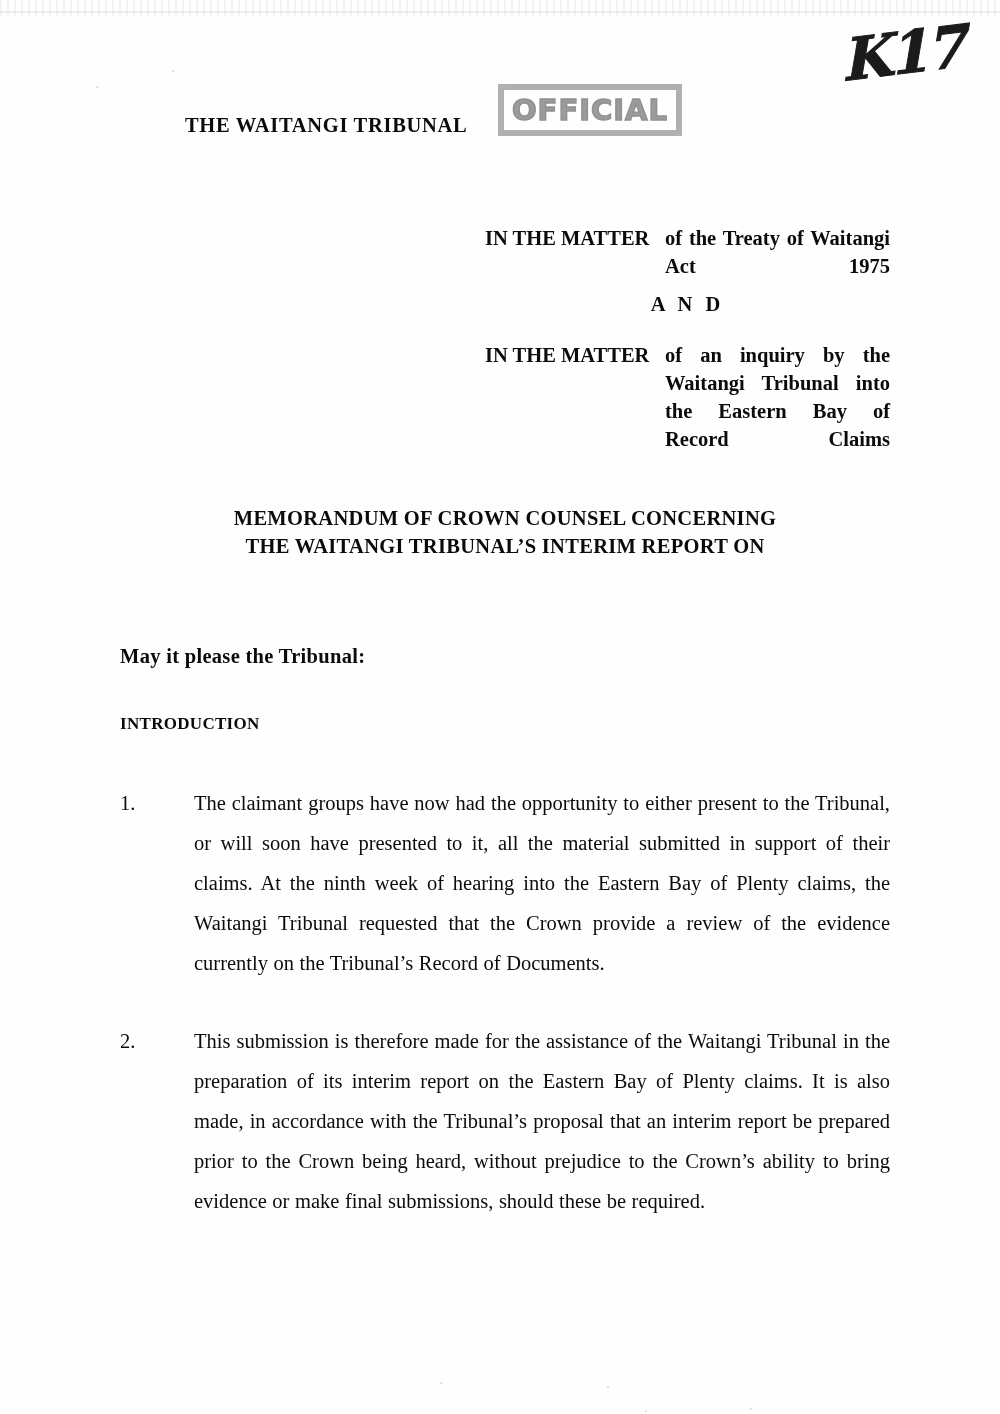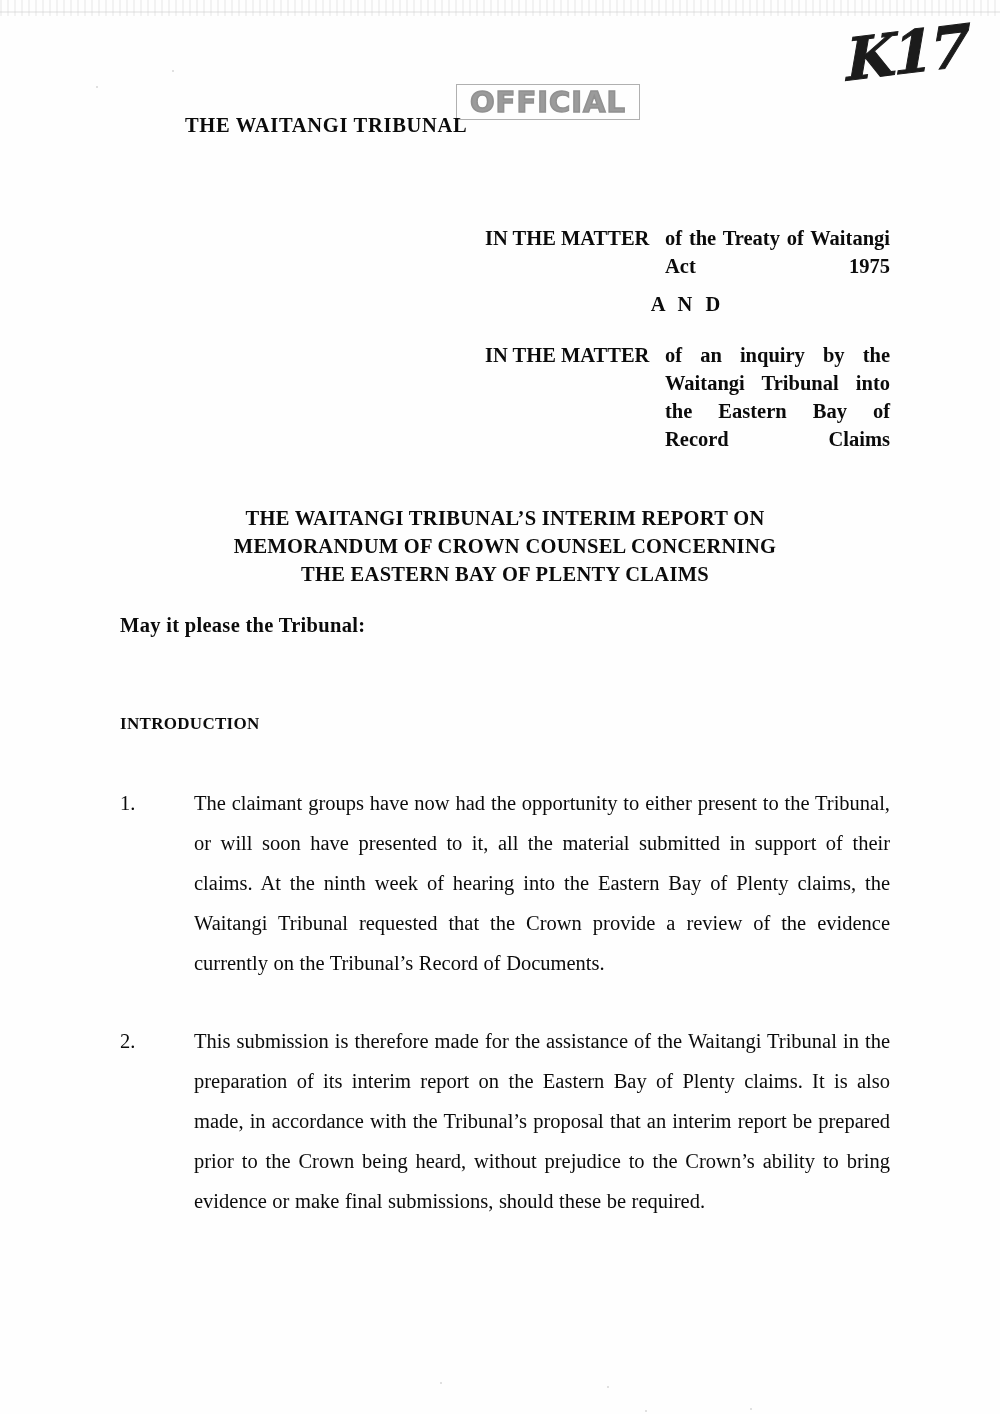--- a/index.html
+++ b/index.html
@@ -57,25 +57,25 @@
     letter-spacing: -3px;
     color: #1b1b1b;
     transform: rotate(-7deg) skewX(-6deg);
     line-height: 1;
     -webkit-text-stroke: 1px #1b1b1b;
   }
 
   
   .stamp {
     position: absolute;
-    left: 456px;
+    left: 498px;
     top: 84px;
     width: 184px;
-    height: 36px;
-    border: 1px solid #a3a3a3;
+    height: 52px;
+    border: 6px solid #a3a3a3;
     box-sizing: border-box;
     display: flex;
     align-items: center;
     justify-content: center;
     opacity: .85;
   }
   .stamp-text {
     font-family: "DejaVu Sans", sans-serif;
     font-weight: 700;
     font-size: 29px;
@@ -144,21 +144,21 @@
     text-align: center;
     font-weight: 700;
     font-size: 20.5px;
     line-height: 28px;
     letter-spacing: .3px;
   }
 
   .salutation {
     position: absolute;
     left: 120px;
-    top: 614px;
+    top: 645px;
     font-weight: 700;
     font-size: 20.5px;
     letter-spacing: .3px;
   }
 
   .section-heading {
     position: absolute;
     left: 120px;
     top: 714px;
     font-weight: 700;
@@ -228,23 +228,22 @@
   </div>
 
   <div class="matter-block matter-2">
     <div class="matter-row">
       <div class="matter-label">IN THE MATTER</div>
       <div class="matter-desc justify-all">of an inquiry by the Waitangi Tribunal into the Eastern Bay of Record Claims</div>
     </div>
   </div>
 
   <div class="doc-title">
+    <div>MEMORANDUM OF CROWN COUNSEL CONCERNING</div>
     <div>THE WAITANGI TRIBUNAL’S INTERIM REPORT ON</div>
-    <div>MEMORANDUM OF CROWN COUNSEL CONCERNING</div>
-    <div>THE EASTERN BAY OF PLENTY CLAIMS</div>
   </div>
 
   <div class="salutation">May it please the Tribunal:</div>
 
   <div class="section-heading">INTRODUCTION</div>
 
   <div class="paragraphs">
     <div class="para">
       <div class="para-num">1.</div>
       <div class="para-text">The claimant groups have now had the opportunity to either present to the Tribunal, or will soon have presented to it, all the material submitted in support of their claims. At the ninth week of hearing into the Eastern Bay of Plenty claims, the Waitangi Tribunal requested that the Crown provide a review of the evidence currently on the Tribunal’s Record of Documents.</div>

